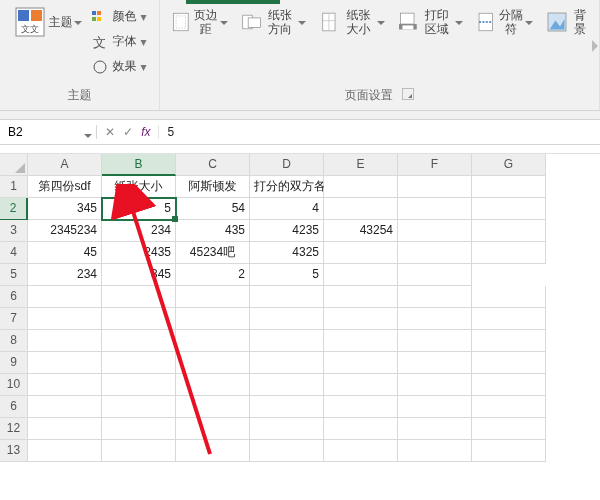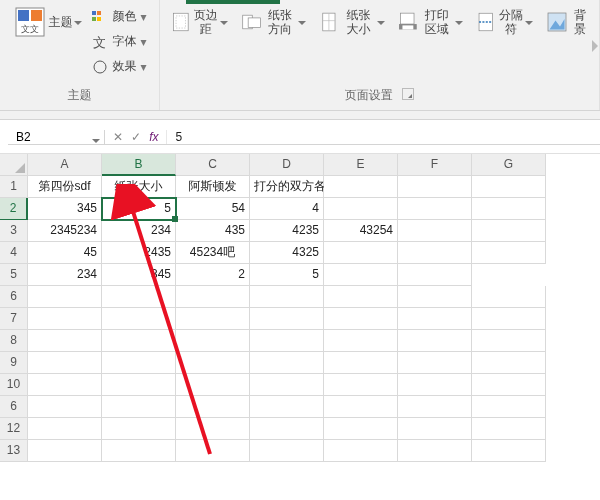--- a/index.html
+++ b/index.html
@@ -91,25 +91,24 @@
     right: 2px; top: 40px;
     width: 0;height:0;
     border-top: 6px solid transparent;
     border-bottom: 6px solid transparent;
     border-left: 6px solid #bbb;
   }
 
   
   .fbar {
     display: flex;
-    align-items: flex-end;
+    align-items: center;
     height: 24px;
     border-bottom: 1px solid #d4d4d4;
     background: #fff;
-    margin-left: 8px;
   }
   .name-box {
     width: 88px;
     border-right: 1px solid #d4d4d4;
     display: flex;
     align-items: center;
     padding-left: 8px;
     position: relative;
     background: #fff;
   }

